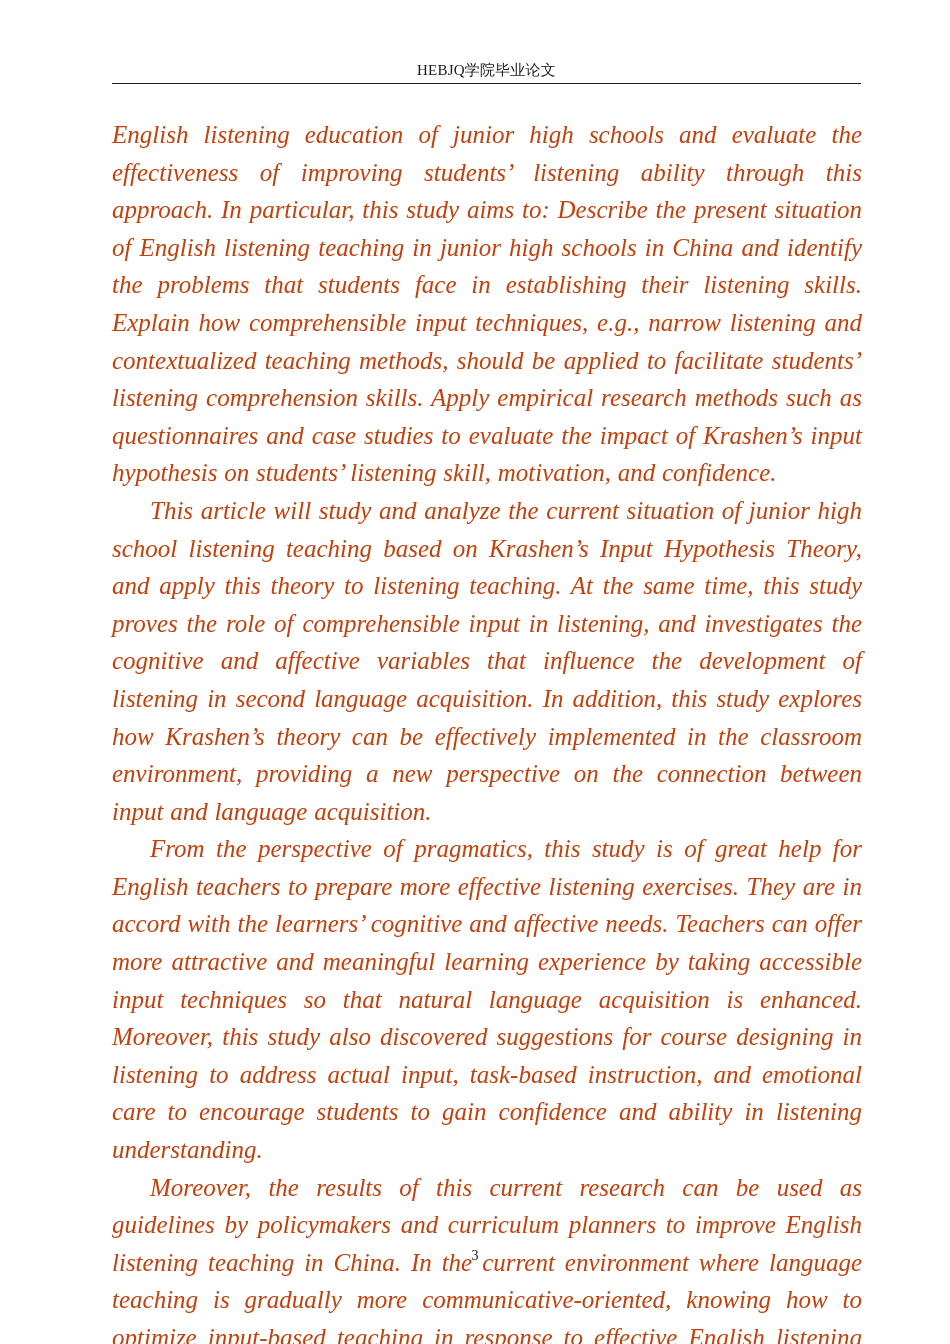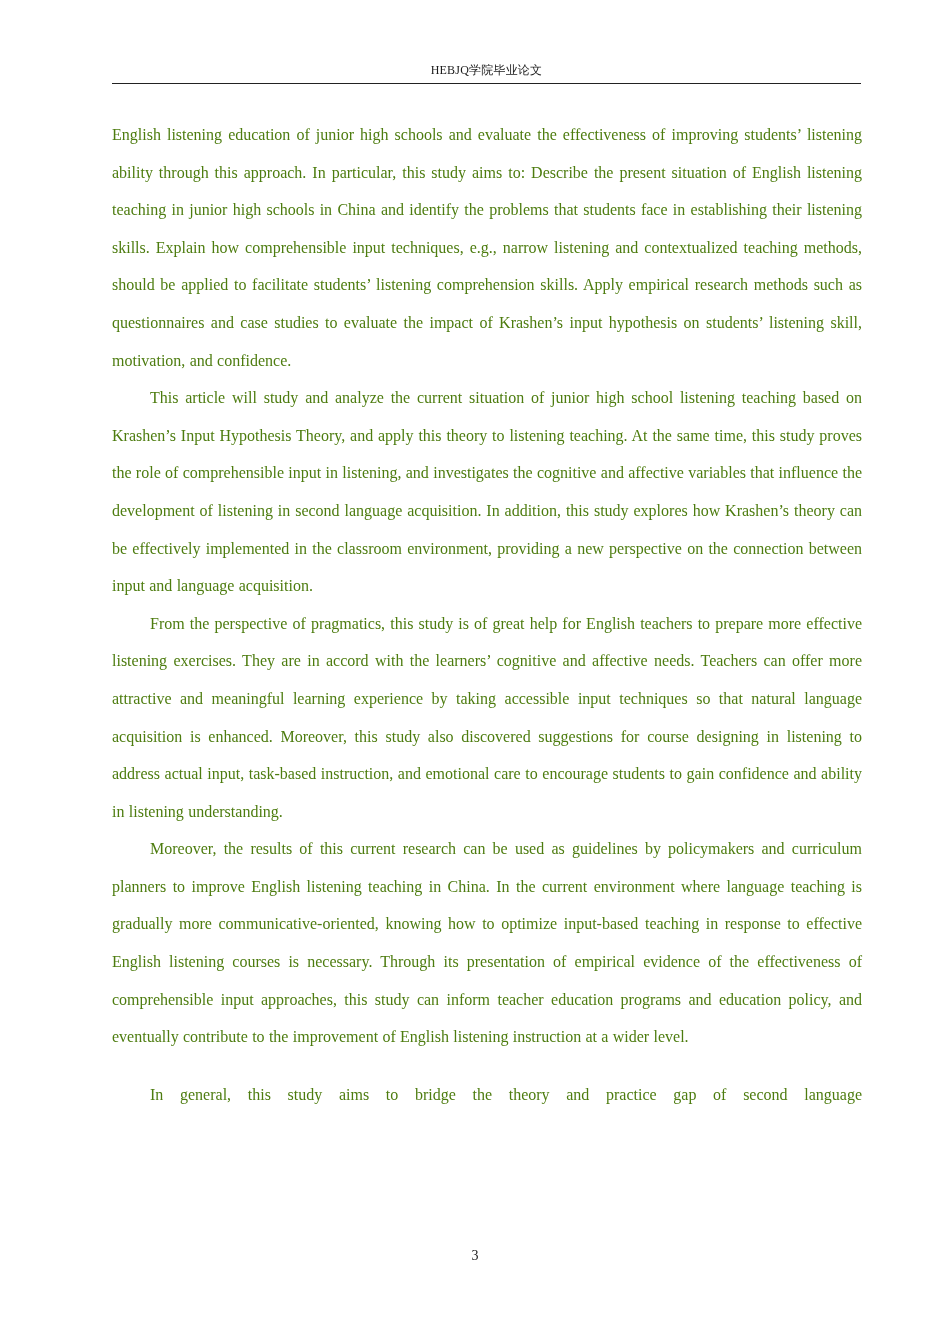--- a/index.html
+++ b/index.html
@@ -27,21 +27,21 @@
 
   
   .header-block {
     position: absolute;
     left: 112px;
     top: 60px;
     width: 749px;
   }
   .header-title {
     font-family: "Liberation Serif", "DejaVu Serif", serif;
-    font-size: 12px;
+    font-size: 15px;
     line-height: 20px;
     text-align: center;
     color: #1a1a1a;
     letter-spacing: 0.2px;
     white-space: nowrap;
   }
   .header-rule {
     margin-top: 3px;
     width: 100%;
     height: 0;
@@ -50,28 +50,29 @@
 
   
   .content {
     position: absolute;
     left: 112px;
     top: 116px;
     width: 750px;
   }
   .para {
     margin: 0;
-    font-size: 16px;
+    font-size: 25px;
     line-height: 37.6px;
     text-align: justify;
     text-justify: inter-word;
-    color: #4d7c0f;
+    color: #c2410c;
     -webkit-hyphens: none;
     hyphens: none;
     word-spacing: 0.02em;
+    font-style: italic;
   }
   .para.indent {
     text-indent: 38px;
   }
   
   .para.force-justify-last {
     text-align-last: justify;
     margin-top: 20px;
   }
 

